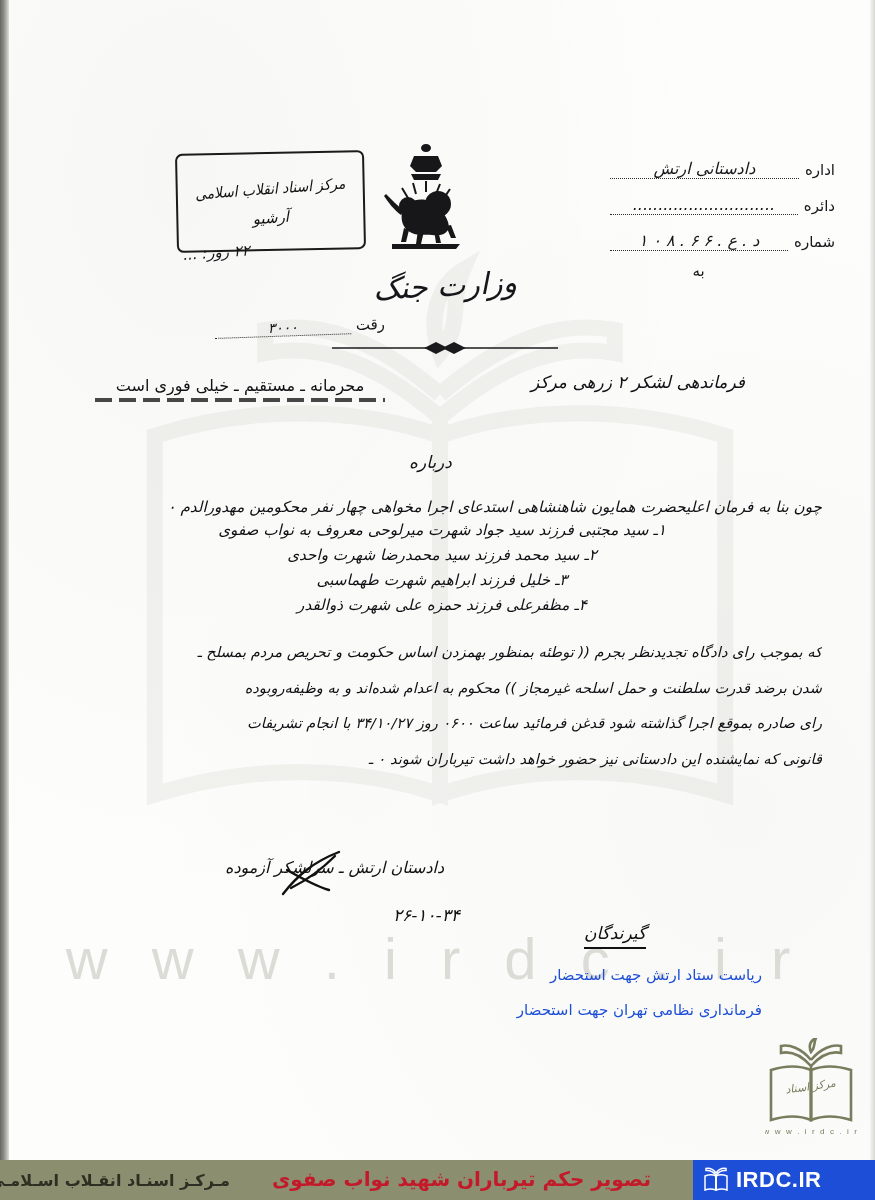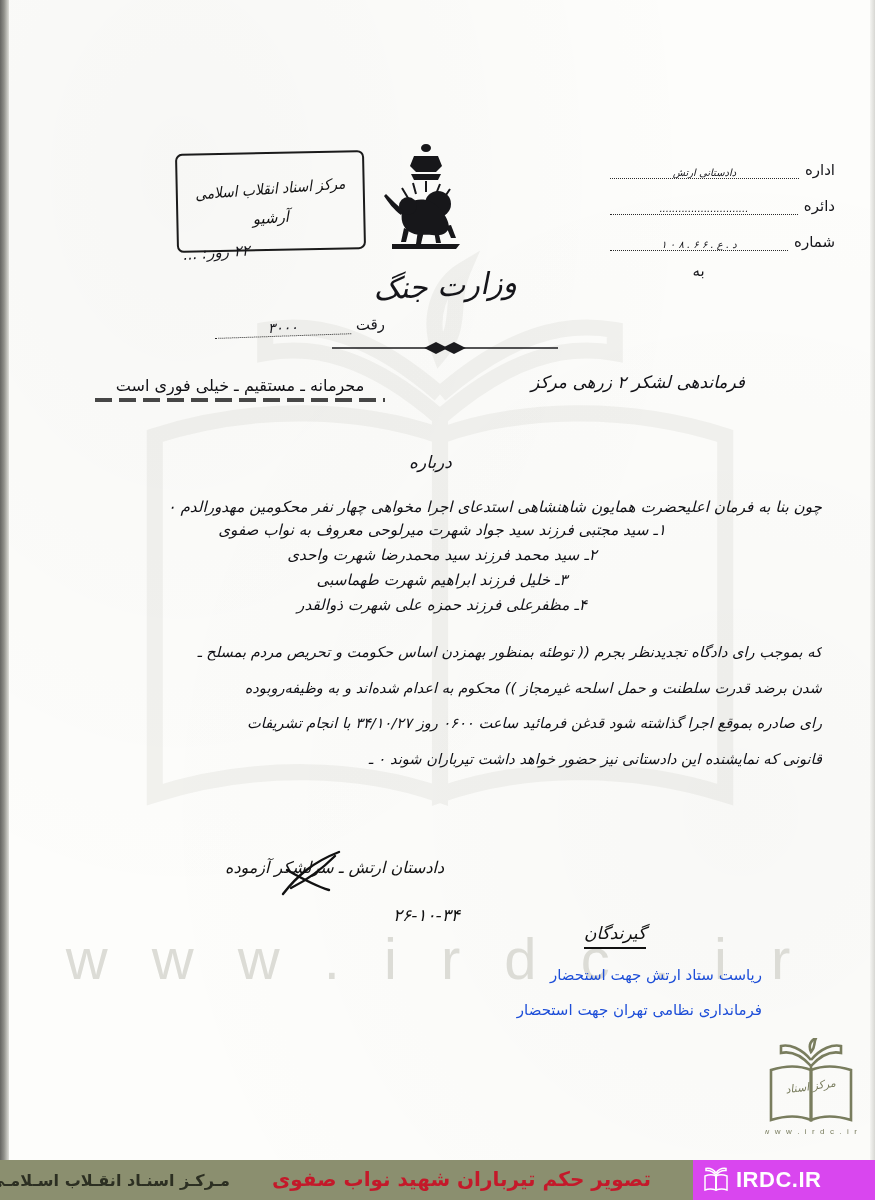--- a/index.html
+++ b/index.html
@@ -84,21 +84,21 @@
     position:absolute;right:40px;top:158px;width:225px;
     font-size:15px;color:#17171c;
   }
   .lh .row{
     display:flex;align-items:flex-end;gap:6px;
     margin-bottom:15px;height:21px;
   }
   .lh .key{white-space:nowrap;font-size:15px;}
   .lh .val{
     flex:1;border-bottom:1.6px dotted #2a2a2a;
-    font-size:10px;font-style:italic;text-align:center;
+    font-size:16px;font-style:italic;text-align:center;
     line-height:1.05;white-space:nowrap;overflow:hidden;
   }
   .lh .to{
     text-align:center;font-size:15px;margin-top:-4px;padding-right:48px;
   }
 
   
   .ministry{
     position:absolute;left:345px;top:268px;width:200px;text-align:center;
     font-size:30px;font-style:italic;color:#15151a;
@@ -188,21 +188,21 @@
     opacity:.92;
   }
   .corner-logo svg{width:100%;height:100%;display:block;}
 
   
   #banner{
     position:absolute;left:0;bottom:0;width:875px;height:40px;
     background:#8b8f6f;display:flex;align-items:center;
   }
   .brand{
-    width:182px;height:40px;background:#d946ef;
+    width:182px;height:40px;background:#1d4ed8;
     display:flex;align-items:center;gap:7px;padding-right:0;padding-left:0;
     box-sizing:border-box;direction:ltr;
   }
   .brand .bmark{width:26px;height:28px;margin-left:10px;flex:0 0 auto;}
   .brand .bmark svg{width:100%;height:100%;display:block;}
   .brand .btext{
     color:#ffffff;font-size:22px;font-weight:bold;letter-spacing:.5px;
     font-family:"Liberation Sans",sans-serif;
   }
   .banner-mid{

